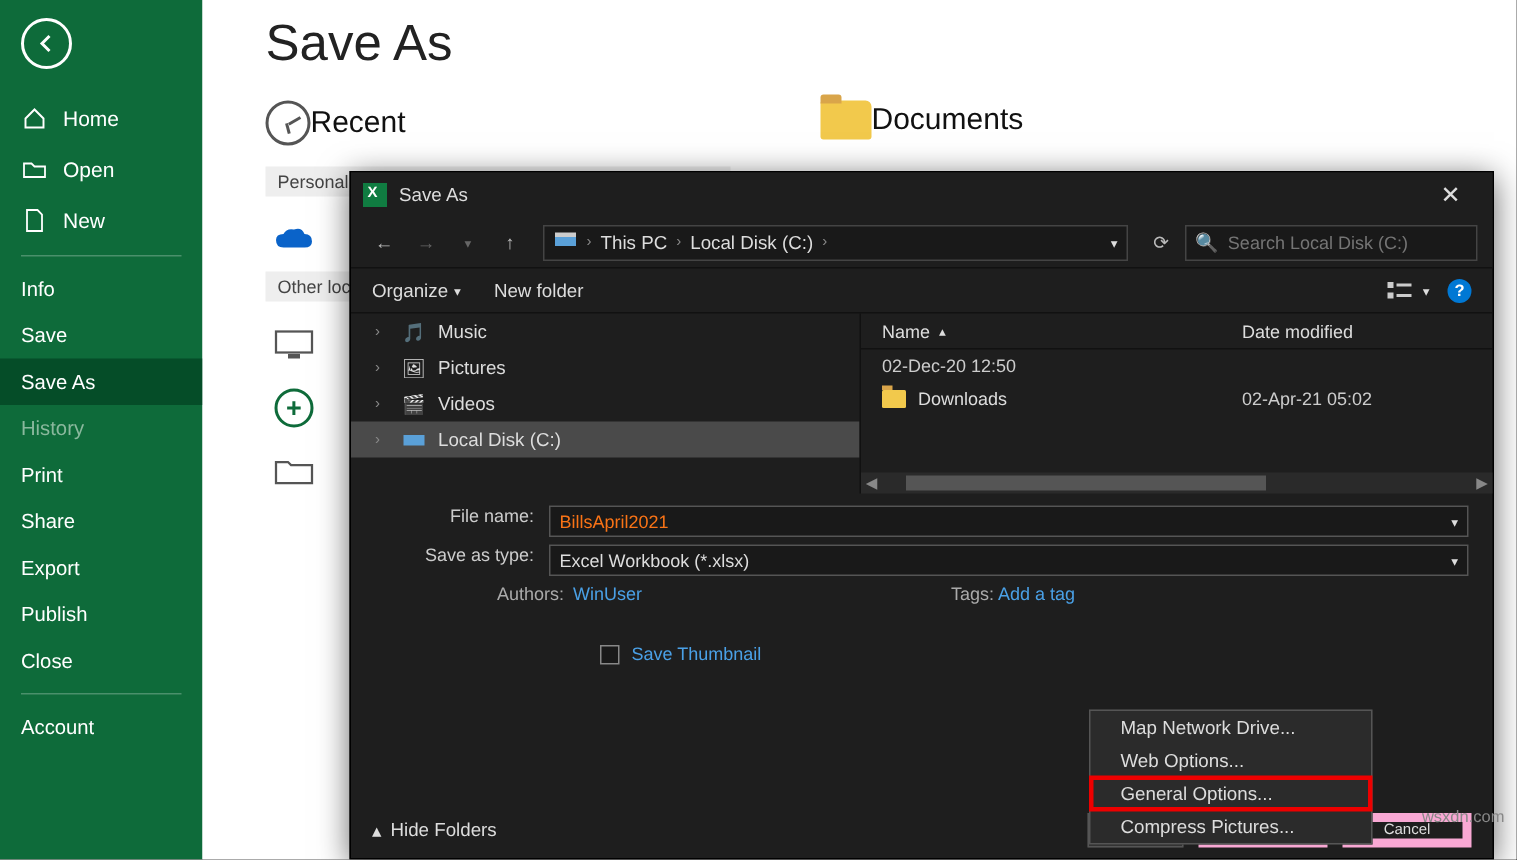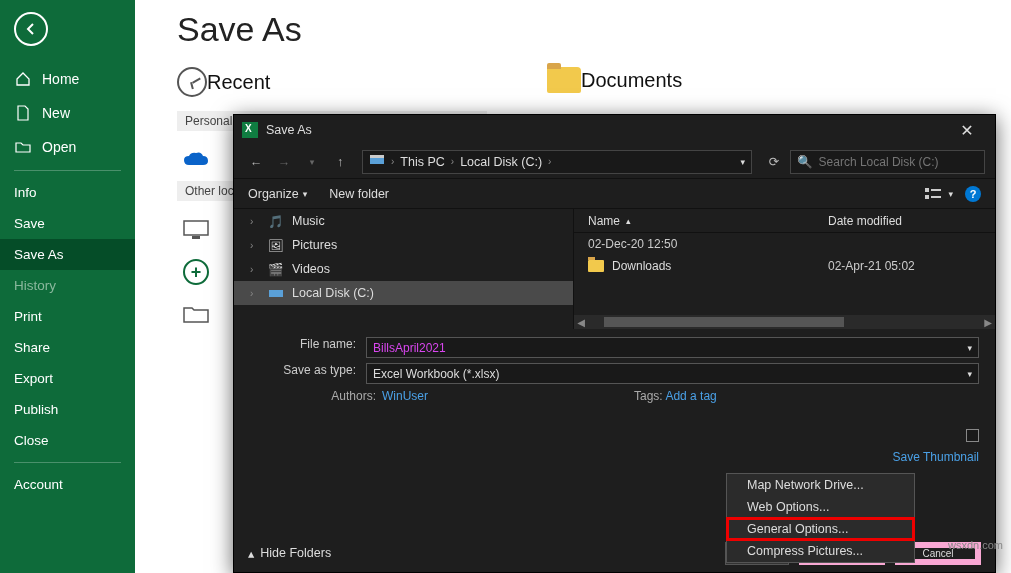--- a/index.html
+++ b/index.html
@@ -74,26 +74,26 @@
 .folder-sm::before { content: ""; position: absolute; top: -3px; left: 0; width: 7px; height: 3px; background: #d9a54a; }
 .scroll-h { position: absolute; left: 0; bottom: 0; right: 0; height: 14px; background: #2a2a2a; display: flex; align-items: center; }
 .scroll-h .thumb { height: 10px; width: 240px; background: #555; margin-left: 16px; }
 .scroll-h .arr { width: 14px; text-align: center; color: #888; font-size: 10px; }
 .scroll-h .arr.right { margin-left: auto; }
 
 .dlg-fields { padding: 8px 16px 6px 16px; }
 .field-row { display: flex; align-items: flex-start; margin-bottom: 5px; }
 .field-label { width: 116px; text-align: right; padding-right: 10px; color: #ccc; font-size: 12px; }
 .field-input { flex: 1; height: 21px; background: #191919; border: 1px solid #555; color: #ddd; padding: 0 6px; font-size: 12px; display: flex; align-items: center; justify-content: space-between; }
-.field-input input { background: transparent; border: none; color: #d946ef; outline: none; width: 100%; font-size: 12px; }
+.field-input input { background: transparent; border: none; color: #f97316; outline: none; width: 100%; font-size: 12px; }
 .meta-row { display: flex; align-items: center; padding-left: 70px; gap: 6px; margin-top: 4px; font-size: 12px; }
 .meta-label { color: #aaa; width: 56px; text-align: right; }
 .link { color: #4aa0e6; cursor: pointer; }
 .tags-group { margin-left: 200px; }
-.thumb-row { display: flex; align-items: flex-end; gap: 8px; padding-left: 150px; margin-top: 26px; font-size: 12px; flex-direction: column; }
+.thumb-row { display: flex; align-items: flex-end; gap: 8px; padding-left: 150px; margin-top: 26px; font-size: 12px; }
 .checkbox { width: 13px; height: 13px; border: 1px solid #888; background: #191919; }
 
 .dlg-footer { position: absolute; left: 0; right: 0; bottom: 0; height: 38px; display: flex; align-items: center; padding: 0 14px; gap: 10px; }
 .hide-folders { display: flex; align-items: center; gap: 6px; cursor: pointer; color: #ddd; font-size: 12.5px; }
 .footer-spacer { flex: 1; }
 .tools-btn { height: 23px; padding: 0 10px; background: #333; border: 1px solid #555; color: #ddd; display: flex; align-items: center; gap: 8px; cursor: pointer; font-size: 12.5px; }
 .dlg-btn { width: 86px; height: 23px; background: #1e1e1e; border: 6px solid #f9a8d4; color: #ddd; display: flex; align-items: center; justify-content: center; cursor: pointer; font-size: 10px; }
 
 
 .tools-menu { position: absolute; left: 726px; top: 473px; width: 189px; background: #2b2b2b; border: 1px solid #555; z-index: 10; }
@@ -114,33 +114,33 @@
   <div class="side-item">
     <span class="side-icon">
         <svg width="16" height="16" viewBox="0 0 16 16">
           <path d="M2 8 L8 2 L14 8 V14 H2 Z" stroke="#fff" stroke-width="1.3" fill="none"></path>
         </svg>
       </span>
     <span>Home</span>
   </div>
   <div class="side-item">
     <span class="side-icon">
+        <svg width="16" height="14" viewBox="0 0 16 14">
+          <path d="M1 3 H6 L8 5 H15 V12 H1 Z" stroke="#fff" stroke-width="1.2" fill="none"></path>
+        </svg>
+      </span>
+    <span>Open</span>
+  </div>
+  <div class="side-item">
+    <span class="side-icon">
         <svg width="14" height="16" viewBox="0 0 14 16">
           <path d="M2 1 H9 L12 4 V15 H2 Z" stroke="#fff" stroke-width="1.2" fill="none"></path>
         </svg>
       </span>
     <span>New</span>
-  </div>
-  <div class="side-item">
-    <span class="side-icon">
-        <svg width="16" height="14" viewBox="0 0 16 14">
-          <path d="M1 3 H6 L8 5 H15 V12 H1 Z" stroke="#fff" stroke-width="1.2" fill="none"></path>
-        </svg>
-      </span>
-    <span>Open</span>
   </div>
   <div class="side-divider"></div>
   <div class="side-item sub">
       <span>Info</span>
     </div>
   <div class="side-item sub">
       <span>Save</span>
     </div>
   <div class="side-item sub active">
       <span>Save As</span>

